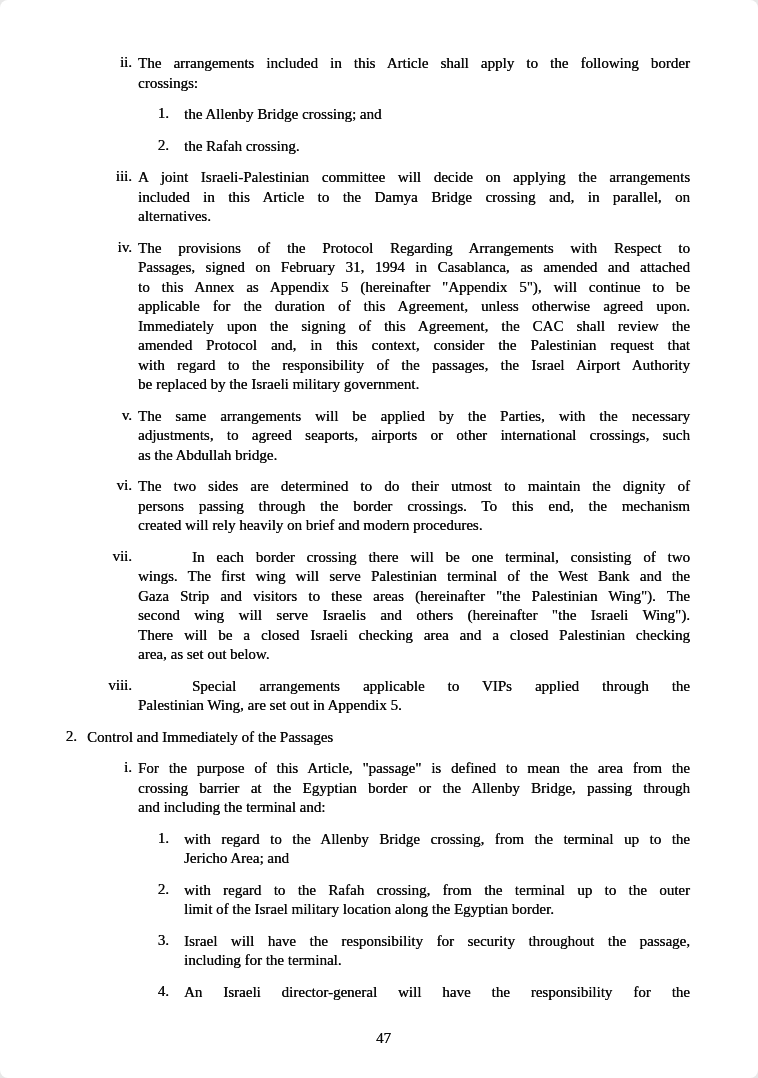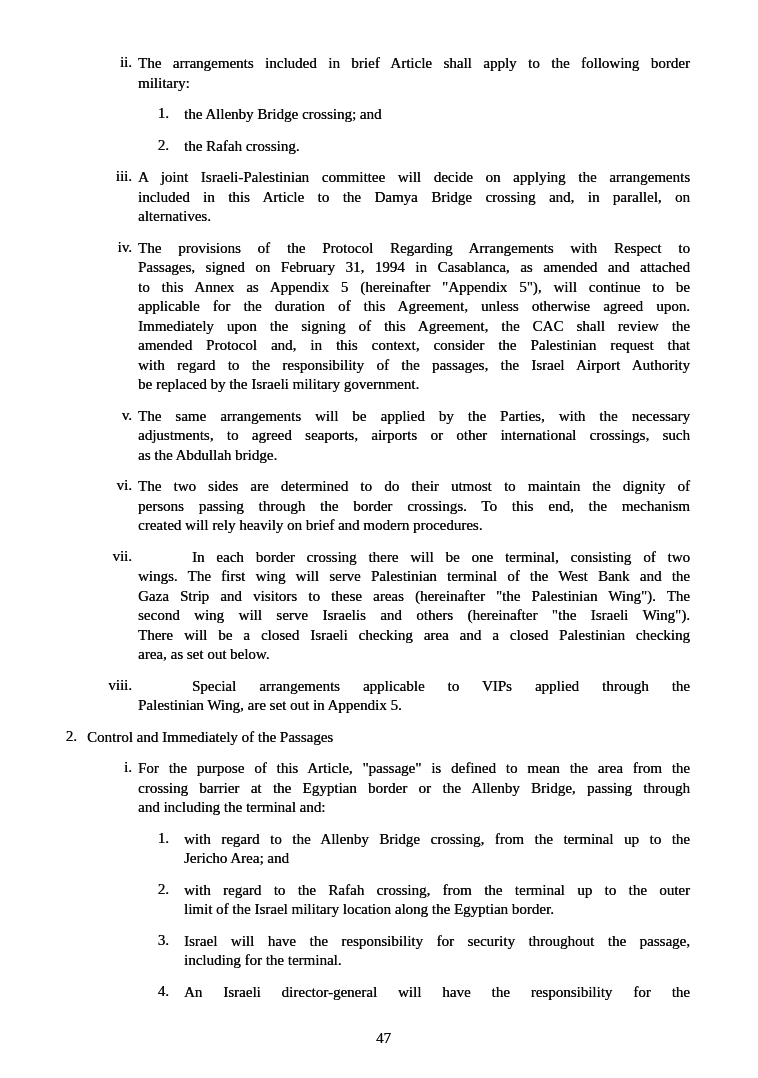--- a/index.html
+++ b/index.html
@@ -6,20 +6,21 @@
   .page {
     position: relative;
     width: 758px;
     height: 1078px;
     background: #ffffff;
     overflow: hidden;
     font-family: "Liberation Serif", serif;
     font-size: 15px;
     color: #0b0b0b;
     text-shadow: 0.25px 0 currentColor; 
+    border-radius: 8px;
   }
   .doc-body {
     position: absolute;
     top: 54px;
     left: 0;
     width: 690px; 
   }
   .block { position: relative; margin-bottom: 12px; }
   .block > .label { position: absolute; top: 0; }
 
@@ -51,22 +52,22 @@
   }
 </style>
 </head>
 <body>
 
 <div class="page">
   <div class="doc-body">
       <div class="block kind-item">
         <span class="label">ii.</span>
         <div class="text">
-          <div class="ln j">The arrangements included in brief Article shall apply to the following border</div>
-          <div class="ln">military:</div>
+          <div class="ln j">The arrangements included in this Article shall apply to the following border</div>
+          <div class="ln">crossings:</div>
         </div>
       </div>
       <div class="block kind-sub">
         <span class="label">1.</span>
         <div class="text">
           <div class="ln">the Allenby Bridge crossing; and</div>
         </div>
       </div>
       <div class="block kind-sub">
         <span class="label">2.</span>

